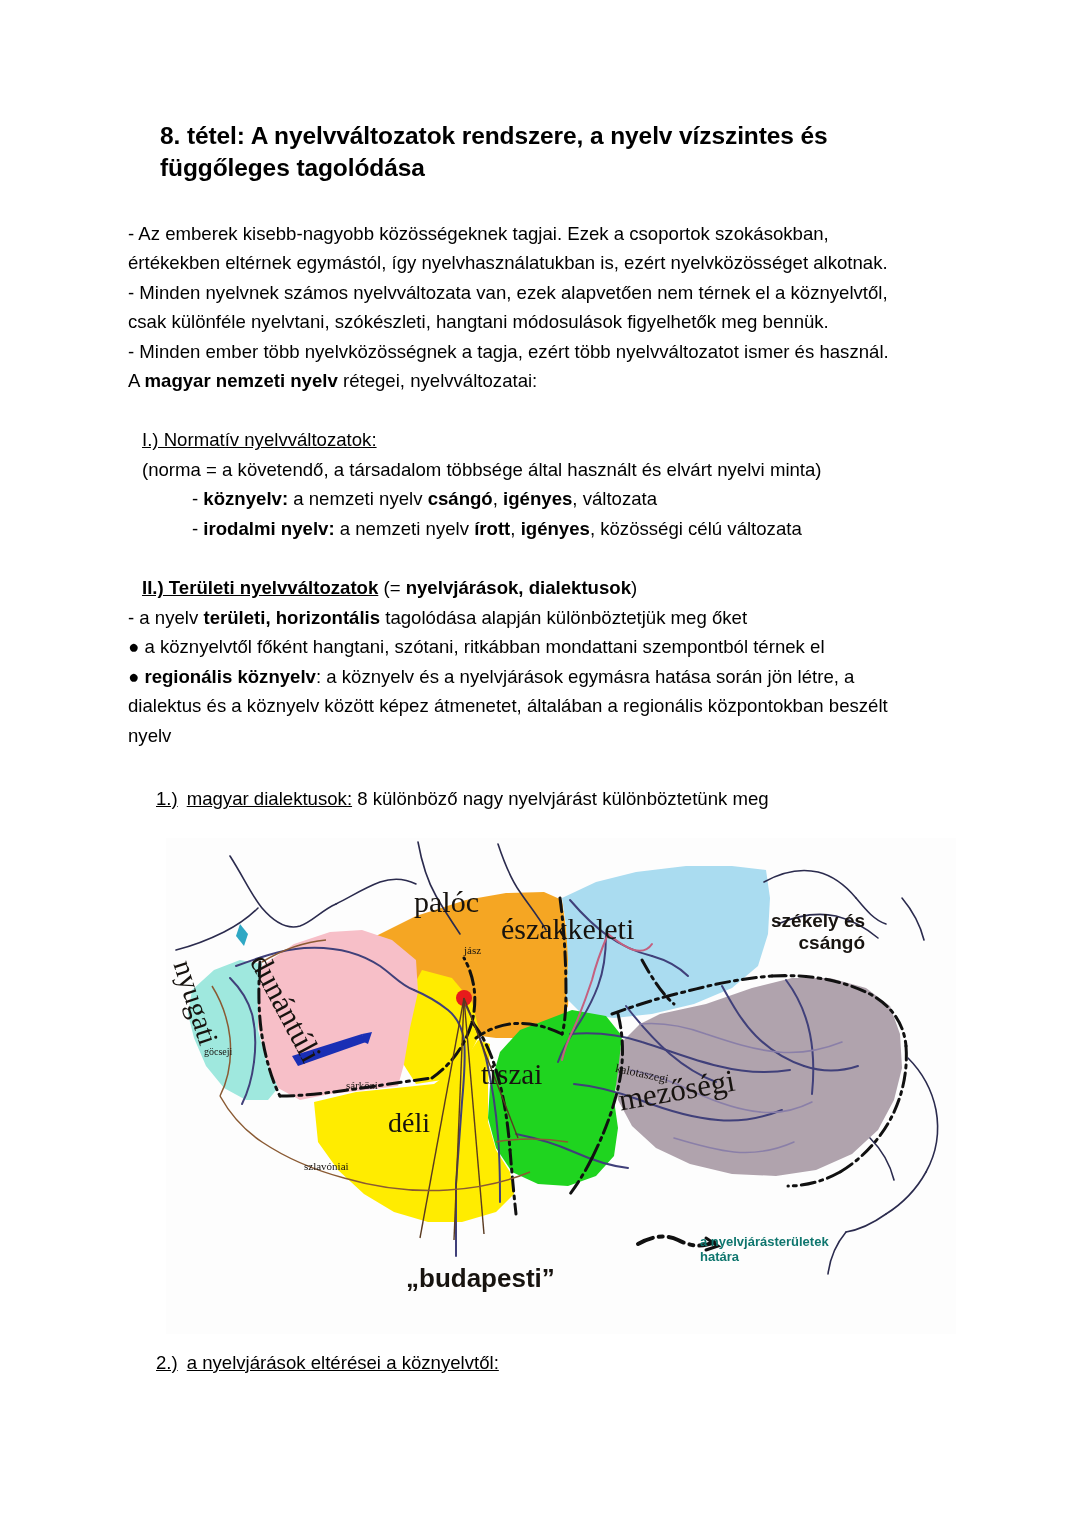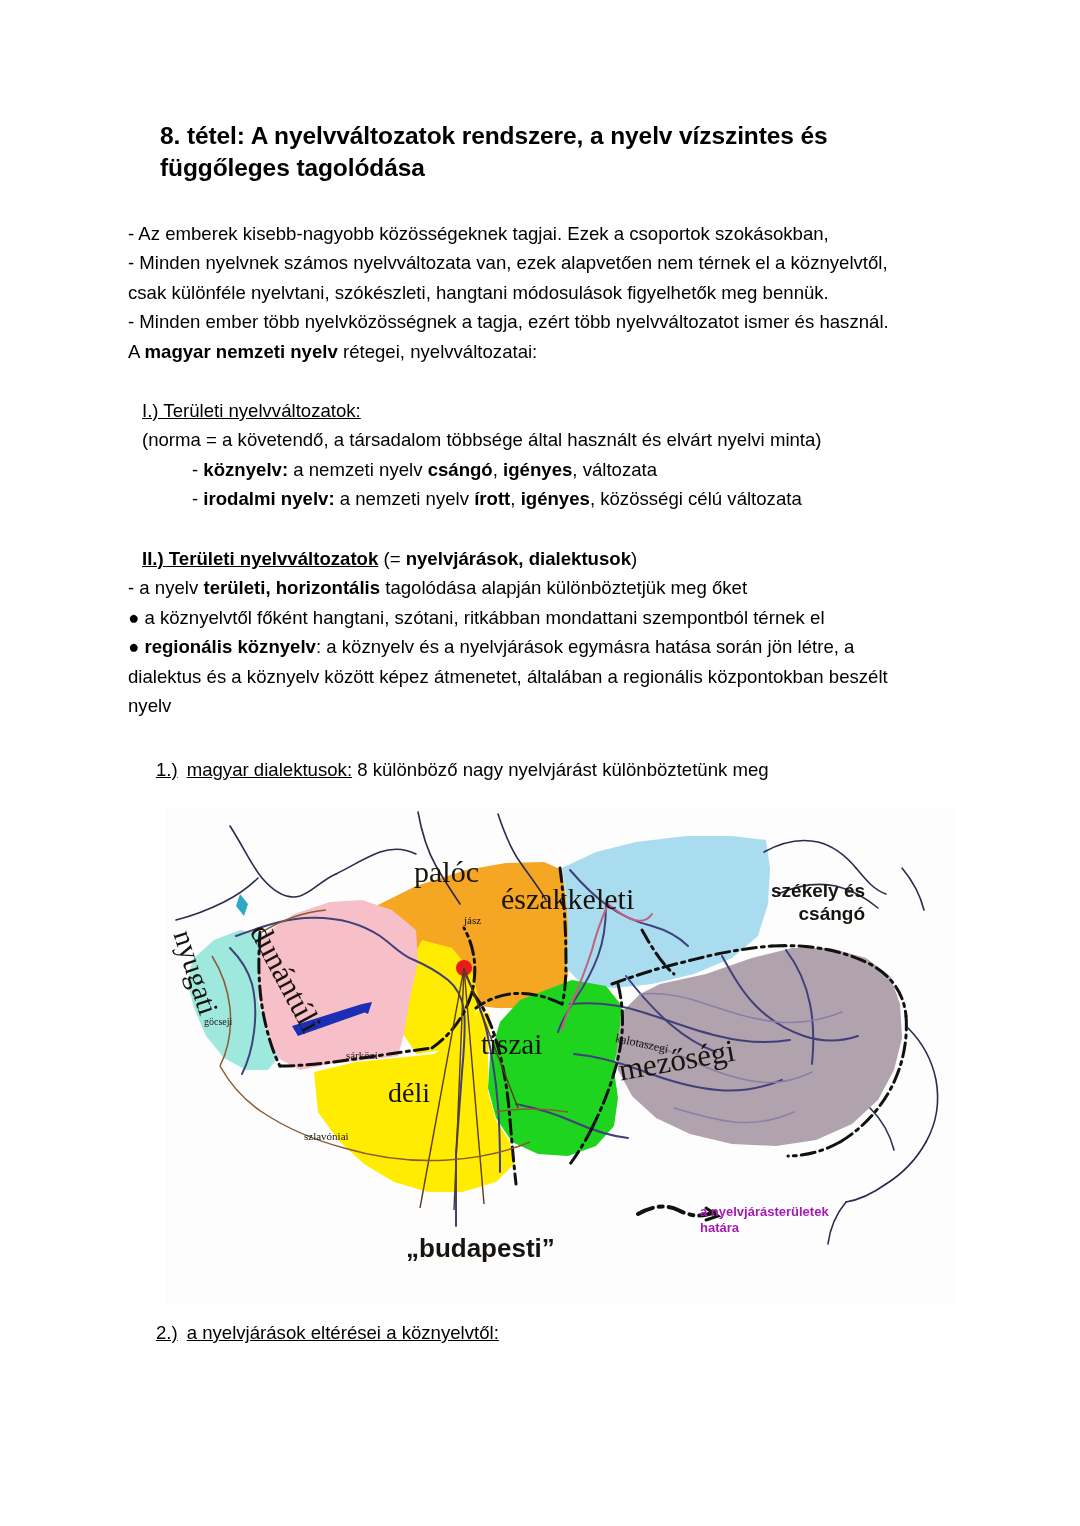--- a/index.html
+++ b/index.html
@@ -104,41 +104,42 @@
     font-family: "Liberation Sans", sans-serif; font-weight: 600;
     text-align: right; line-height: 1.2;
   }
   .lab-budapest {
     left: 240px; top: 425px; font-size: 26px;
     font-family: "Liberation Sans", sans-serif; font-weight: 600;
   }
   .lab-legend {
     left: 534px; top: 396px; font-size: 13px;
     font-family: "Liberation Sans", sans-serif; font-weight: 600;
-    line-height: 1.22; color: #a21caf;
+    line-height: 1.22; color: #0f766e;
   }
 </style>
 </head>
 <body>
 
 <div class="page">
   <div class="content">
 
     <h1 class="doc-title">8. tétel: A nyelvváltozatok rendszere, a nyelv vízszintes és függőleges tagolódása</h1>
 
     <div class="body-block">
       <p>- Az emberek kisebb-nagyobb közösségeknek tagjai. Ezek a csoportok szokásokban,</p>
+      <p>értékekben eltérnek egymástól, így nyelvhasználatukban is, ezért nyelvközösséget alkotnak.</p>
       <p>- Minden nyelvnek számos nyelvváltozata van, ezek alapvetően nem térnek el a köznyelvtől,</p>
       <p>csak különféle nyelvtani, szókészleti, hangtani módosulások figyelhetők meg bennük.</p>
       <p>- Minden ember több nyelvközösségnek a tagja, ezért több nyelvváltozatot ismer és használ.</p>
       <p><span>A </span><b>magyar nemzeti nyelv</b><span> rétegei, nyelvváltozatai:</span></p>
     </div>
 
     <div class="section">
-      <p class="indent1"><span class="u">I.) Területi nyelvváltozatok:</span></p>
+      <p class="indent1"><span class="u">I.) Normatív nyelvváltozatok:</span></p>
       <p class="indent1">(norma = a követendő, a társadalom többsége által használt és elvárt nyelvi minta)</p>
       <p class="indent2"><span>- </span><b>köznyelv:</b><span> a nemzeti nyelv </span><b>csángó</b><span>, </span><b>igényes</b><span>, változata</span></p>
       <p class="indent2"><span>- </span><b>irodalmi nyelv:</b><span> a nemzeti nyelv </span><b>írott</b><span>, </span><b>igényes</b><span>, közösségi célú változata</span></p>
     </div>
 
     <div class="section section-two">
       <p class="indent1"><b class="u">II.) Területi nyelvváltozatok</b><span> (= </span><b>nyelvjárások, dialektusok</b><span>)</span></p>
       <p><span>- a nyelv </span><b>területi, horizontális</b><span> tagolódása alapján különböztetjük meg őket</span></p>
       <p>● a köznyelvtől főként hangtani, szótani, ritkábban mondattani szempontból térnek el</p>
       <p><span>● </span><b>regionális köznyelv</b><span>: a köznyelv és a nyelvjárások egymásra hatása során jön létre, a</span></p>

